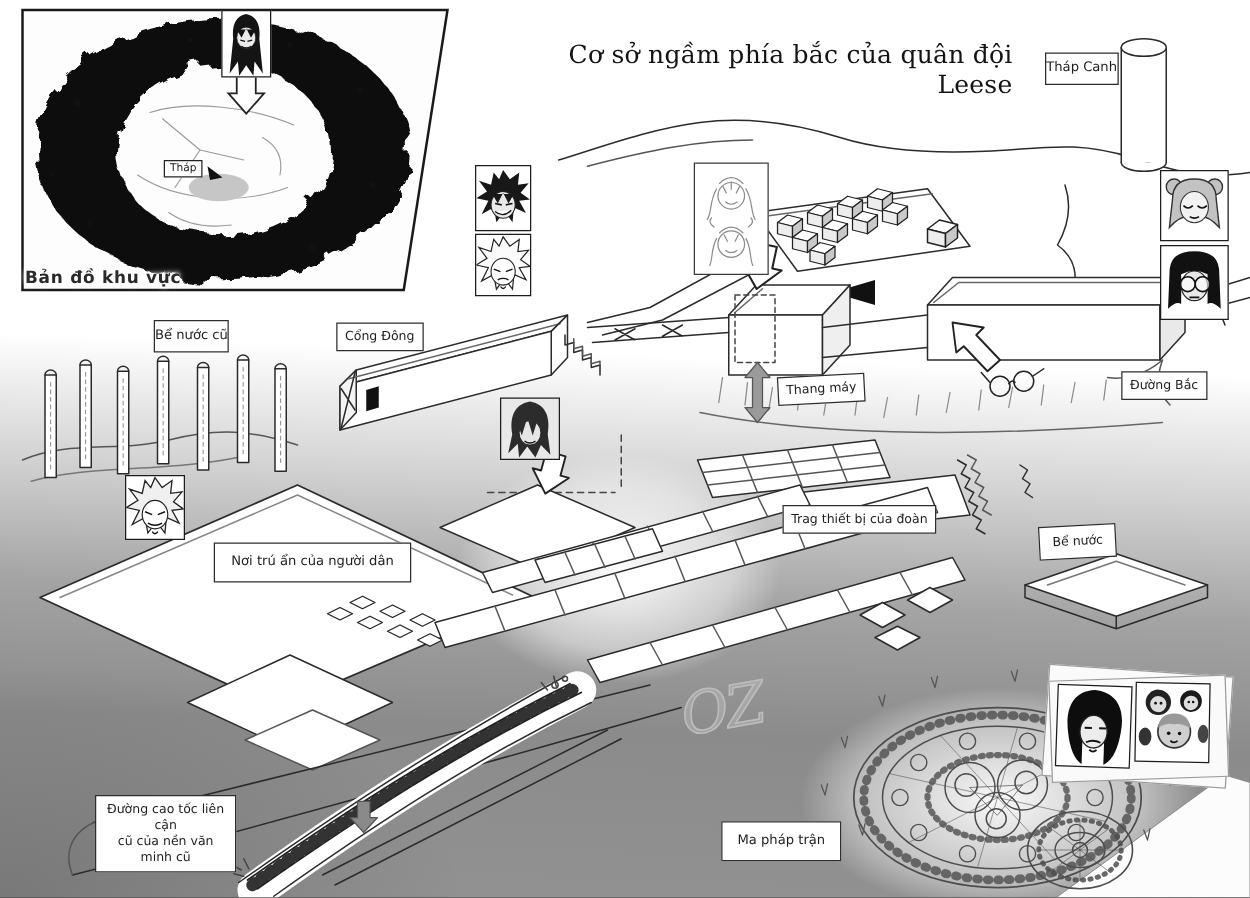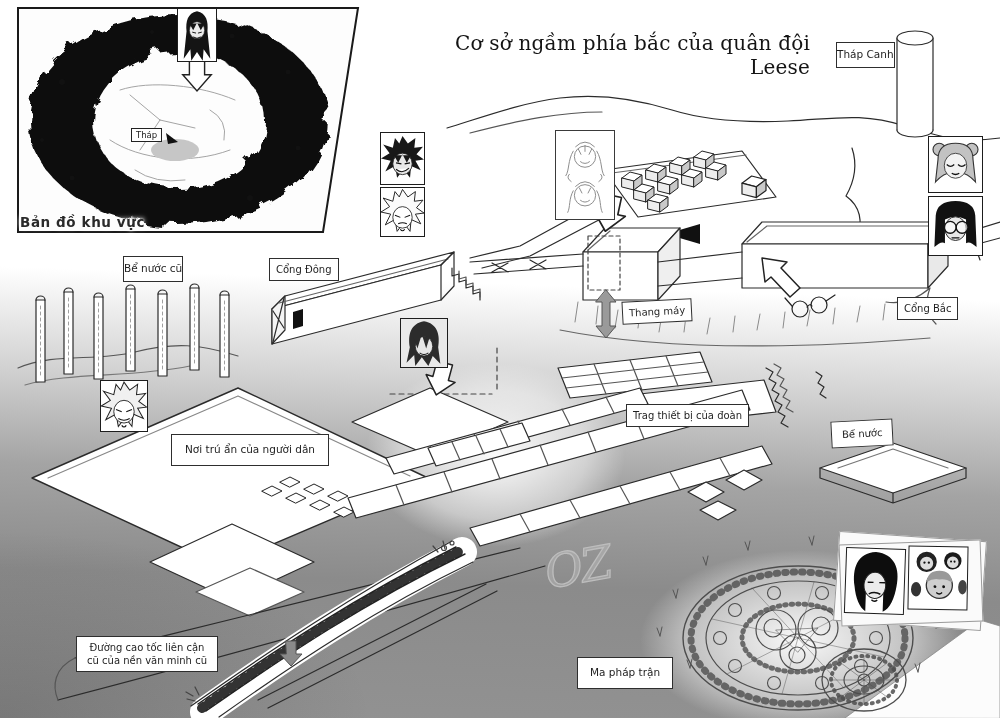--- a/index.html
+++ b/index.html
@@ -341,27 +341,27 @@
       </g>
     </g>
   </svg>
 
   <div class="title">Cơ sở ngầm phía bắc của quân đội Leese</div>
   <div class="caption">Bản đồ khu vực</div>
   <div class="callout">Tháp</div>
 
   <div class="lbl" style="left:836px;top:42px;">Tháp Canh</div>
   <div class="lbl small" style="left:269px;top:258px;">Cổng Đông</div>
-  <div class="lbl small" style="left:897px;top:297px;">Cổng Bắc</div>
+  <div class="lbl small" style="left:897px;top:297px;">Đường Bắc</div>
   <div class="lbl small" style="left:622px;top:300px;transform:rotate(-3deg);">Thang máy</div>
   <div class="lbl" style="left:123px;top:256px;">Bể nước cũ</div>
   <div class="lbl" style="left:171px;top:434px;padding:8px 13px;text-align:right;">Nơi trú ẩn của người dân</div>
   <div class="lbl small" style="left:626px;top:404px;">Trag thiết bị của đoàn</div>
   <div class="lbl small" style="left:831px;top:420px;transform:rotate(-3deg);padding:6px 10px;">Bể nước</div>
-  <div class="lbl small two" style="left:76px;top:636px;width:142px;">
+  <div class="lbl small two" style="left:76px;top:636px;width:113px;">
     <span>Đường cao tốc liên cận</span><br>
     <span>cũ của nền văn minh cũ</span>
   </div>
   <div class="lbl" style="left:577px;top:657px;padding:8px 12px;">Ma pháp trận</div>
 
   <div class="watermark">OZ</div>
 
   <div class="portrait" style="left:177px;top:8px;width:40px;height:54px;">
     <svg viewBox="0 0 40 54">
         <path d="M20,2 C10,4 8,13 9,23 L6,52 L13,42 L14,54 L20,45 L26,54 L27,42 L34,52 L31,23 C32,13 30,4 20,2 Z" fill="#141414"></path>

